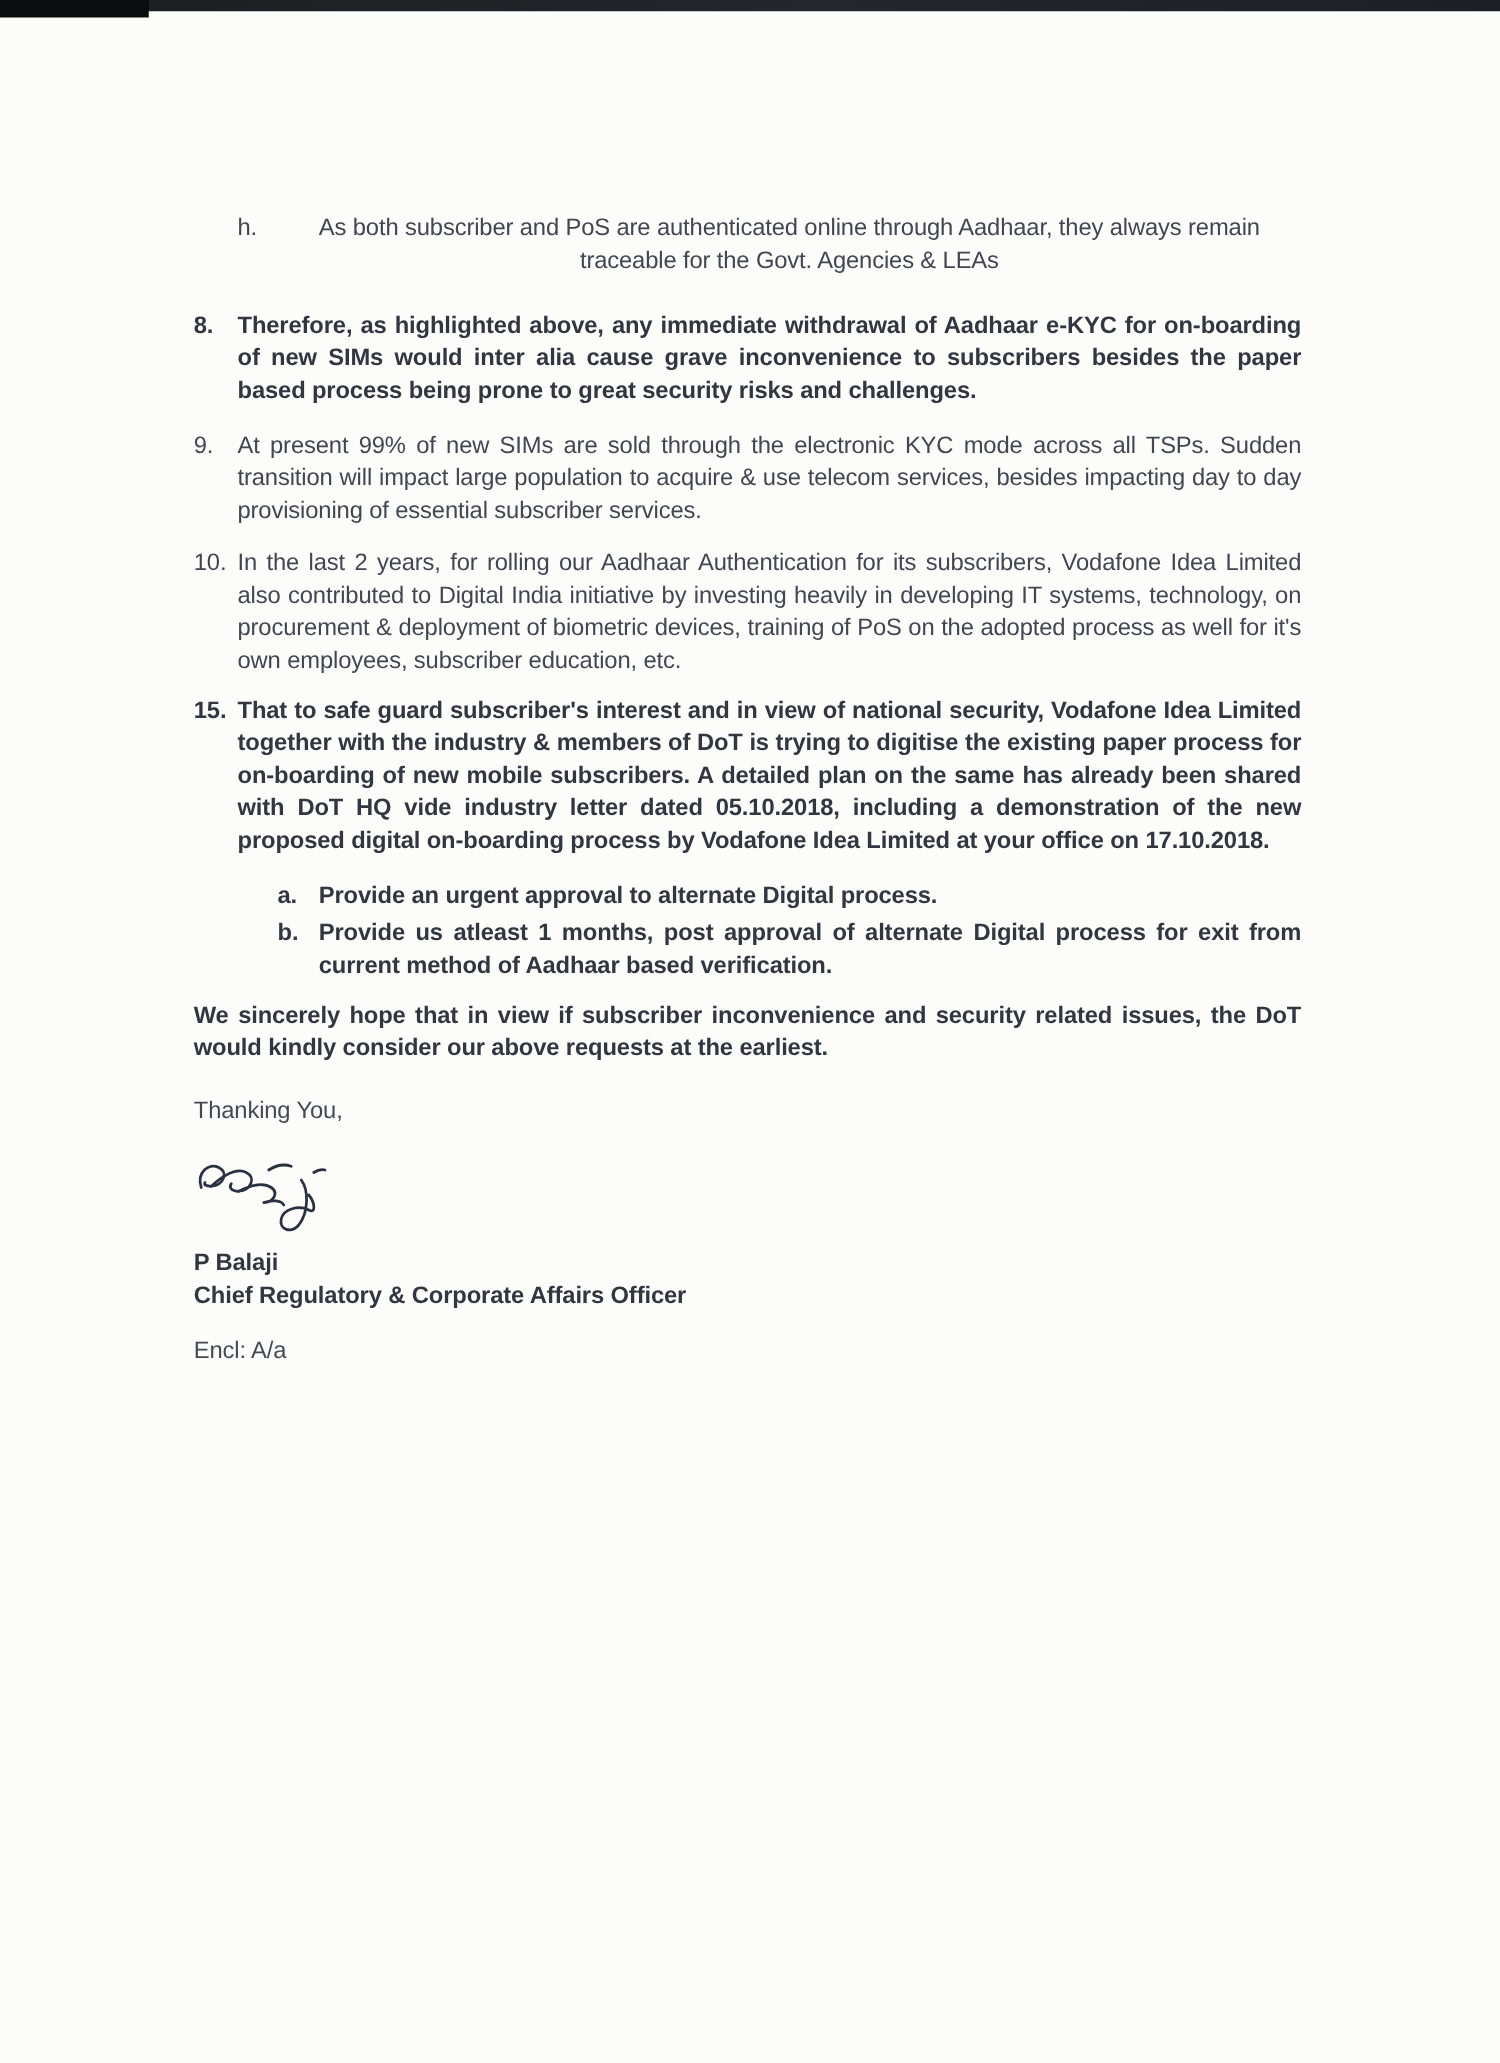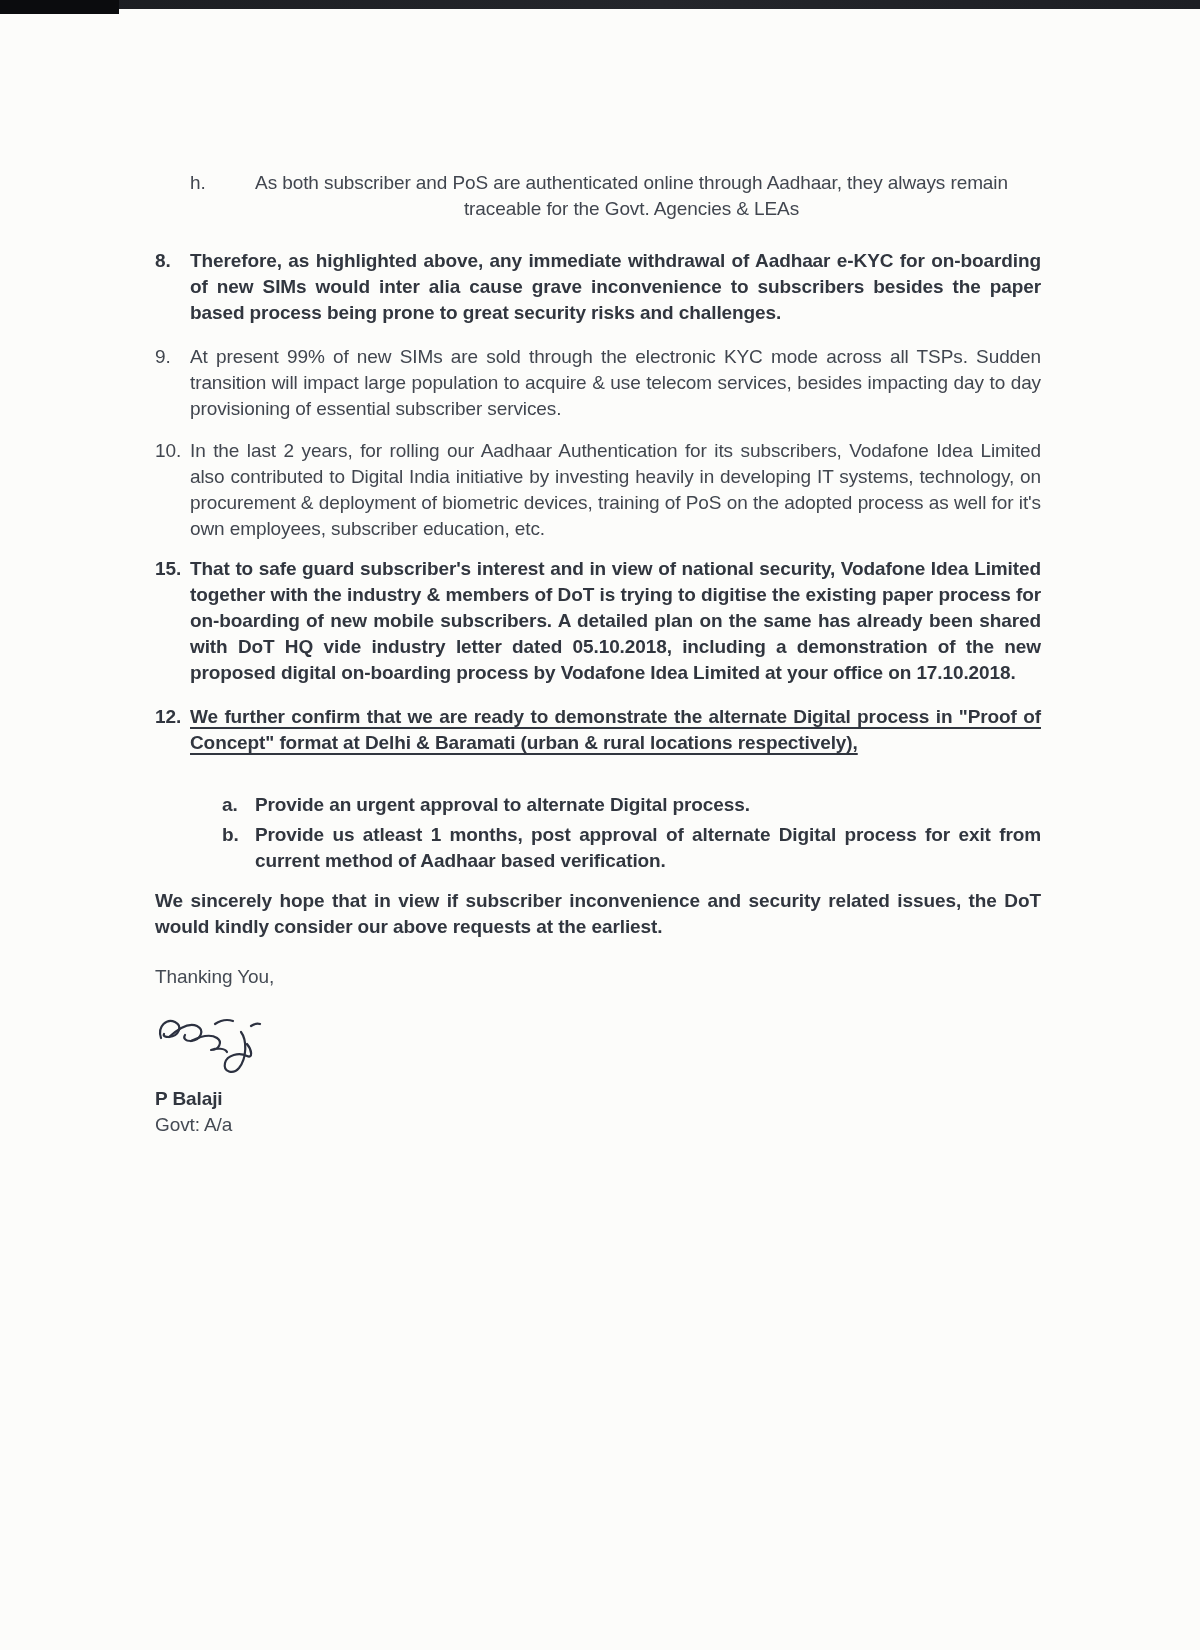--- a/index.html
+++ b/index.html
@@ -92,24 +92,20 @@
     <div class="item regular mb-14">
       <span class="marker">10.</span>
       <span class="body">In the last 2 years, for rolling our Aadhaar Authentication for its subscribers, Vodafone Idea Limited also contributed to Digital India initiative by investing heavily in developing IT systems, technology, on procurement &amp; deployment of biometric devices, training of PoS on the adopted process as well for it's own employees, subscriber education, etc.</span>
     </div>
 
     <div class="item bold mb-18">
       <span class="marker">15.</span>
       <span class="body">That to safe guard subscriber's interest and in view of national security, Vodafone Idea Limited together with the industry &amp; members of DoT is trying to digitise the existing paper process for on-boarding of new mobile subscribers. A detailed plan on the same has already been shared with DoT HQ vide industry letter dated 05.10.2018, including a demonstration of the new proposed digital on-boarding process by Vodafone Idea Limited at your office on 17.10.2018.</span>
     </div>
 
-    <div class="item bold underlined mb-36">
-      <span class="marker">12.</span>
-      <span class="body">We further confirm that we are ready to demonstrate the alternate Digital process in "Proof of Concept" format at Delhi &amp; Baramati (urban &amp; rural locations respectively),</span>
-    </div>
 
 
     <div class="requests">
       <div class="item bold">
         <span class="marker">a.</span>
         <span class="body">Provide an urgent approval to alternate Digital process.</span>
       </div>
       <div class="item bold">
         <span class="marker">b.</span>
         <span class="body">Provide us atleast 1 months, post approval of alternate Digital process for exit from current method of Aadhaar based verification.</span>
@@ -127,17 +123,18 @@
           <path d="M14 27 C24 18 34 12 42 16 C50 20 46 30 36 31 C30 31 28 28 30 25"></path>
           <path d="M36 31 C46 26 56 24 62 28 C68 32 64 40 56 40 C62 38 70 38 72 42"></path>
           <path d="M60 14 C66 10 72 9 78 11"></path>
           <path d="M86 22 C92 30 92 48 84 58 C78 65 68 62 70 53 C72 45 84 42 92 46 C98 49 97 40 92 34"></path>
           <path d="M96 16 C99 14 102 13 105 14"></path>
         </g>
       </svg>
     </div>
 
     <div class="signatory-name">P Balaji</div>
+    <div class="signatory-title">Chief Regulatory &amp; Corporate Affairs Officer</div>
 
-    <div class="enclosure">Govt: A/a</div>
+    <div class="enclosure">Encl: A/a</div>
 
   </div>
 </div>
 
 </body></html>

